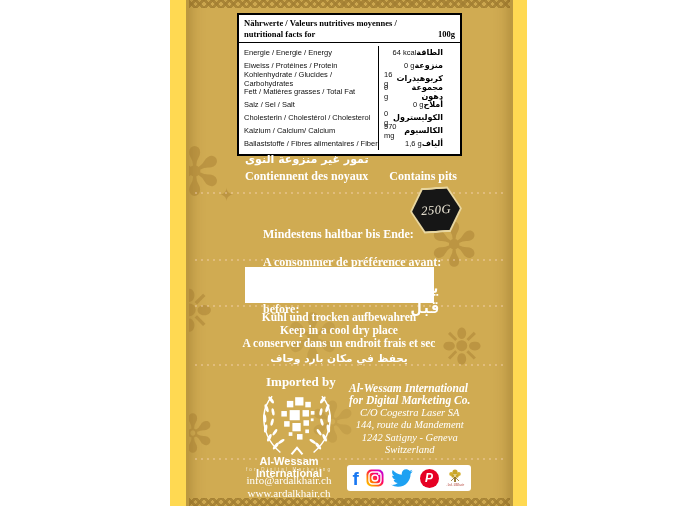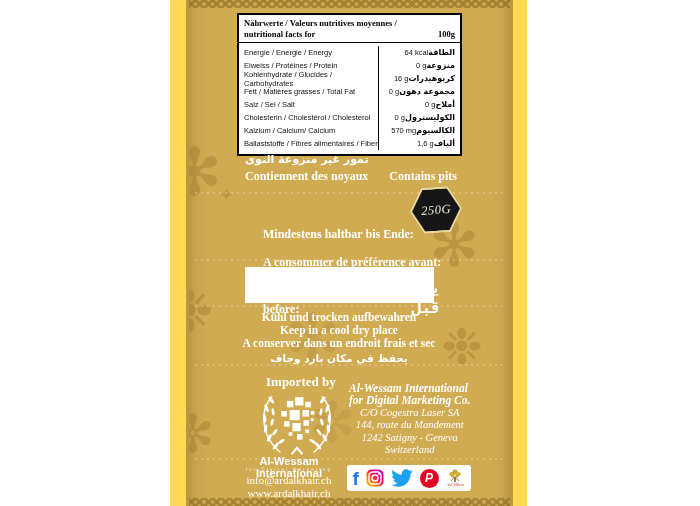--- a/index.html
+++ b/index.html
@@ -20,21 +20,21 @@
   .band-top{top:0;} .band-bottom{bottom:0;}
   .orn{position:absolute;color:rgba(160,120,45,.42);line-height:1;pointer-events:none;
        font-family:"DejaVu Sans",sans-serif;}
   .dotrow{position:absolute;left:6px;right:6px;height:2px;opacity:.55;
     background:repeating-linear-gradient(90deg, rgba(255,220,200,.65) 0 2px, transparent 2px 6px);}
   
   .ntable{position:absolute;left:237px;top:13px;width:221px;background:#fff;border:2px solid #000;z-index:3;}
   .nheader{padding:3px 5px 2px 5px;font-weight:bold;font-size:8.5px;line-height:10.5px;color:#000;}
   .nheader .h2{display:flex;justify-content:space-between;}
   .nrule{border-top:1.5px solid #000;margin:1px 0 0 0;}
-  .nbody{padding:3px 0 4px 0;}
+  .nbody{padding:3px 12px 4px 0;}
   .nrow{display:flex;height:13px;align-items:center;}
   .ncell-l{width:134px;padding-left:5px;font-family:"Liberation Sans",sans-serif;font-size:7.5px;color:#111;}
   .ncell-r{flex:1;align-self:stretch;border-left:1.5px solid #000;display:flex;
            justify-content:flex-end;align-items:center;padding:0 5px 0 5px;}
   .nval{font-family:"Liberation Sans",sans-serif;font-size:7.5px;color:#111;}
   .nar{font-family:"DejaVu Sans",sans-serif;font-weight:bold;font-size:8px;color:#000;}
   .title-block{position:absolute;left:245px;top:151px;width:212px;z-index:3;}
   .trow{display:flex;justify-content:space-between;line-height:17px;font-weight:bold;font-size:12px;color:#fff;}
   .trow .ar{font-family:"DejaVu Sans",sans-serif;font-size:11px;}
   

